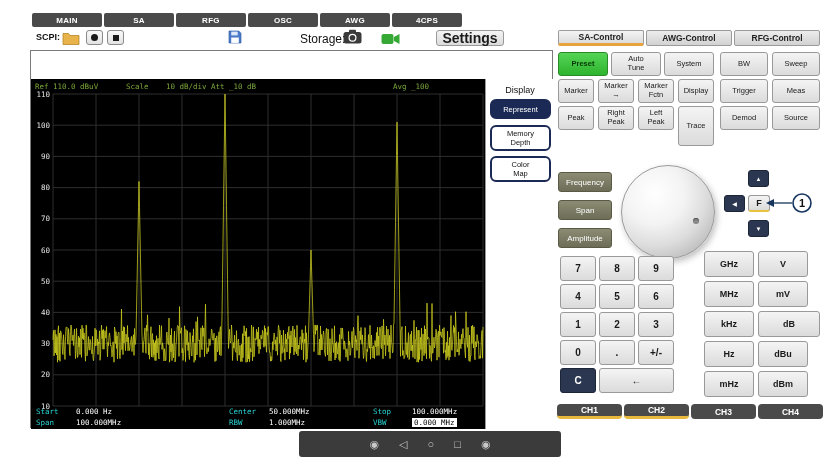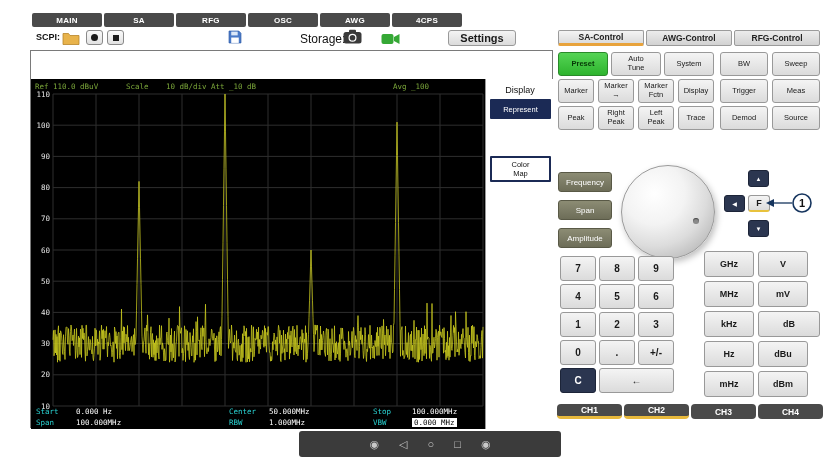--- a/index.html
+++ b/index.html
@@ -26,21 +26,21 @@
   .htitle{font-family:"Liberation Serif",serif;color:#2f2f2f;font-size:13.5px}
   .model{font-family:"Liberation Serif",serif;font-weight:bold;color:#1d1d1d;font-size:13.5px}
   .black{position:absolute;left:0;top:28px;width:454px;height:350px;background:#000}
   .mono{font-family:"DejaVu Sans Mono","Liberation Mono",monospace}
   .ro{position:absolute;top:3px;font-size:7.5px;color:#7ca83a}
   .fl1{position:absolute;font-size:7.5px;color:#2ad4d4}
   .fv{position:absolute;font-size:7.5px;color:#fff}
   .fv.box{background:#fff;color:#000;padding:0 2px}
   .dcol{position:absolute;left:454px;top:28px;width:69px;height:350px;background:#fff;border-left:1px solid #999}
   .dtitle{position:absolute;top:6px;left:0;width:100%;text-align:center;font-size:9px;color:#111}
-  .disp-btn{border:2px solid #1b2a55;border-radius:1px;background:#fff;color:#111;font-size:7.5px;display:flex;align-items:center;justify-content:center;text-align:center;white-space:pre-line;line-height:1.2}
+  .disp-btn{border:2px solid #1b2a55;border-radius:6px;background:#fff;color:#111;font-size:7.5px;display:flex;align-items:center;justify-content:center;text-align:center;white-space:pre-line;line-height:1.2}
   .disp-btn.active{background:#1b2a55;color:#fff}
   .knob{border-radius:50%;background:radial-gradient(circle at 35% 30%,#ffffff 0%,#f3f3f3 35%,#dcdcdc 60%,#b8b8b8 85%,#a8a8a8 100%);border:1px solid #9a9a9a;box-shadow:2px 3px 6px rgba(0,0,0,.25)}
   .knob-dot{position:absolute;width:6px;height:6px;border-radius:50%;background:#8a8a8a;box-shadow:inset 0 1px 1px rgba(0,0,0,.5)}
   .chtab{height:15px;background:#4a4a4a;color:#fff;font-size:8.5px;font-weight:bold;display:flex;align-items:center;justify-content:center;border-radius:4px}
   .chtab.active{border-bottom:3px solid #e8b93c}
   .navbar{background:#3b3b3b;border-radius:3px;display:flex;align-items:center;justify-content:center;gap:20px;color:#c8c8c8;font-size:11px}
   .navbar span{cursor:default}
 </style>
 </head>
 <body>
@@ -72,21 +72,21 @@
   <span class="a" style="left:300px;top:32px;font-size:12px;color:#111">Storage:</span>
   <span class="a" style="left:343px;top:29px"><svg width="19" height="15" viewBox="0 0 19 15">
         <rect x="0.5" y="3" width="18" height="11.5" rx="2.5" fill="#3a3a3a"></rect>
         <rect x="6" y="0.8" width="7" height="3.5" rx="1" fill="#3a3a3a"></rect>
         <circle cx="9.5" cy="8.7" r="3.4" fill="none" stroke="#fff" stroke-width="1.2"></circle>
       </svg></span>
   <span class="a" style="left:381px;top:31px"><svg width="19" height="12" viewBox="0 0 19 12">
         <rect x="0.5" y="1" width="12" height="10" rx="2" fill="#35a835"></rect>
         <path d="M13 4 L18.5 1 v10 L13 8 z" fill="#35a835"></path>
       </svg></span>
-  <div class="a key" style="left:448px;top:30px;width:68px;height:16px;font-size:11px;font-weight:bold">Settings</div>
+  <div class="a key" style="left:436px;top:30px;width:68px;height:16px;font-size:14px;font-weight:bold">Settings</div>
 
   <div class="a ctab active" style="left:558px;top:30px;width:86px">SA-Control</div>
   <div class="a ctab" style="left:646px;top:30px;width:86px">AWG-Control</div>
   <div class="a ctab" style="left:734px;top:30px;width:86px">RFG-Control</div>
 
   <div class="a panel" style="left:30px;top:50px;width:523px;height:378px">
 
     <div class="black">
       <svg id="plot" width="454" height="350" style="position:absolute;left:0;top:0">
           <line x1="22.0" y1="15" x2="22.0" y2="327" stroke="#2e2e2e" stroke-width="1"></line>
@@ -144,20 +144,22 @@
       <span class="fv mono" style="left:45px;top:339px">100.000MHz</span>
       <span class="fl1 mono" style="left:198px;top:339px">RBW</span>
       <span class="fv mono" style="left:238px;top:339px">1.000MHz</span>
       <span class="fl1 mono" style="left:342px;top:339px">VBW</span>
       <span class="fv box mono" style="left:381px;top:339px">0.000 MHz</span>
     </div>
 
     <div class="dcol">
       <div class="dtitle">Display</div>
       <div class="disp-btn active a" style="left:4px;top:20px;width:61px;height:20px">Represent</div>
+      <div class="disp-btn a" style="left:4px;top:46px;width:61px;height:26px">Memory
+Depth</div>
       <div class="disp-btn a" style="left:4px;top:77px;width:61px;height:26px">Color
 Map</div>
     </div>
   </div>
 
   <div class="a key green" style="left:558px;top:52px;width:50px;height:24px">Preset</div>
   <div class="a key" style="left:611px;top:52px;width:50px;height:24px">Auto
 Tune</div>
   <div class="a key" style="left:664px;top:52px;width:50px;height:24px">System</div>
   <div class="a key" style="left:720px;top:52px;width:48px;height:24px">BW</div>
@@ -170,21 +172,21 @@
 Fctn</div>
   <div class="a key" style="left:678px;top:79px;width:36px;height:24px">Display</div>
   <div class="a key" style="left:720px;top:79px;width:48px;height:24px">Trigger</div>
   <div class="a key" style="left:772px;top:79px;width:48px;height:24px">Meas</div>
 
   <div class="a key" style="left:558px;top:106px;width:36px;height:24px">Peak</div>
   <div class="a key" style="left:598px;top:106px;width:36px;height:24px">Right
 Peak</div>
   <div class="a key" style="left:638px;top:106px;width:36px;height:24px">Left
 Peak</div>
-  <div class="a key" style="left:678px;top:106px;width:36px;height:24px">Trace</div>
+  <div class="a key" style="left:678px;top:106px;width:36px;height:40px">Trace</div>
   <div class="a key" style="left:720px;top:106px;width:48px;height:24px">Demod</div>
   <div class="a key" style="left:772px;top:106px;width:48px;height:24px">Source</div>
 
   <div class="a olive" style="left:558px;top:172px;width:54px;height:20px">Frequency</div>
   <div class="a olive" style="left:558px;top:200px;width:54px;height:20px">Span</div>
   <div class="a olive" style="left:558px;top:228px;width:54px;height:20px">Amplitude</div>
 
   <div class="a knob" style="left:621px;top:165px;width:94px;height:94px">
     <span class="knob-dot" style="left:71px;top:52px"></span>
   </div>

